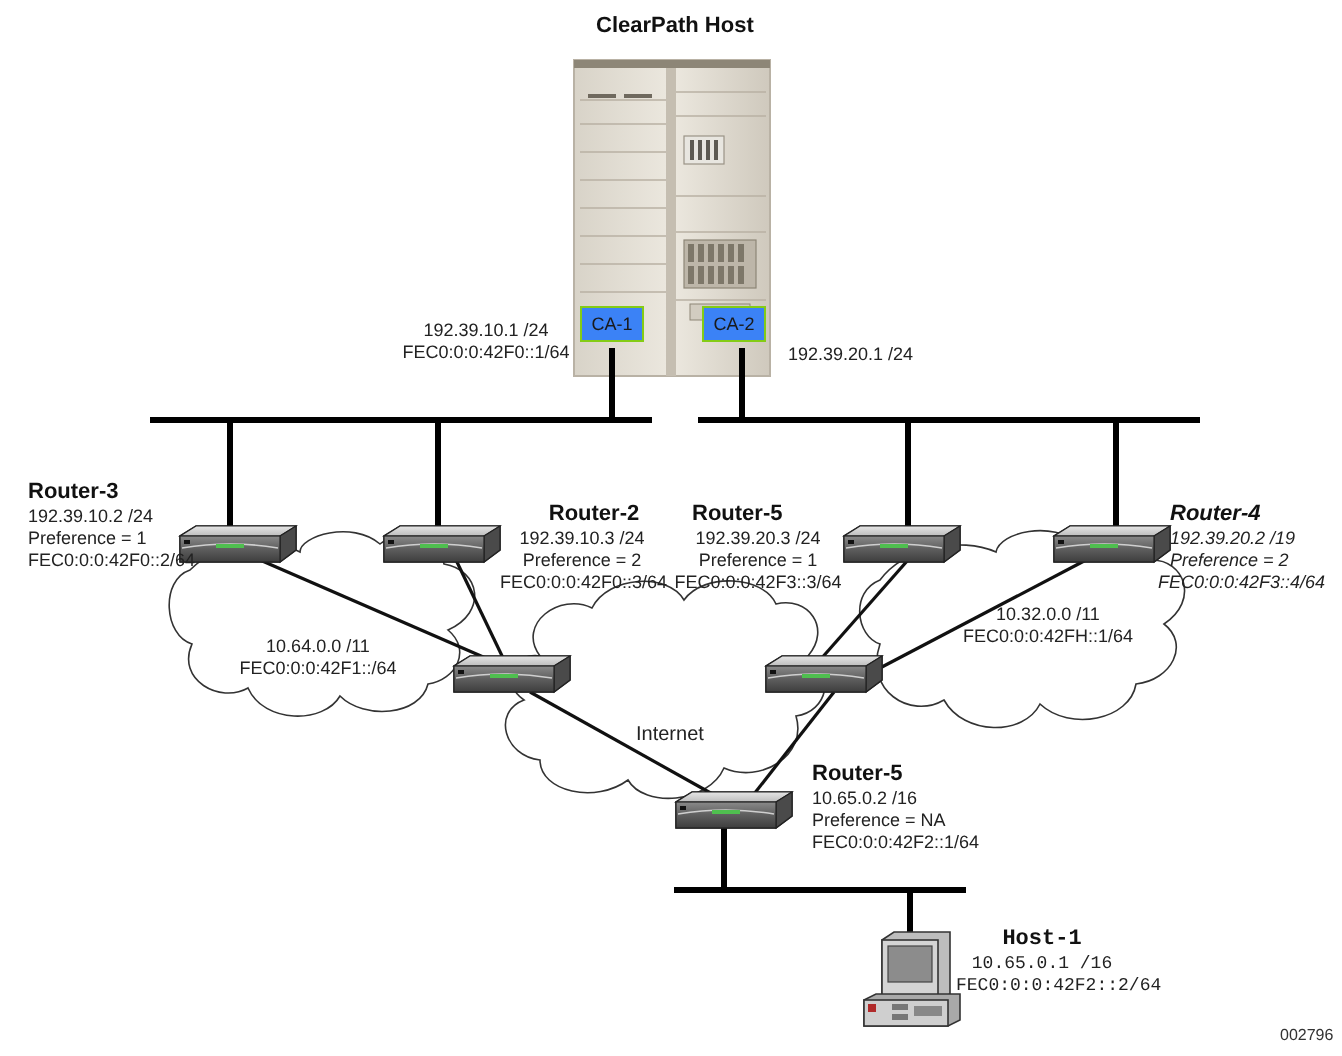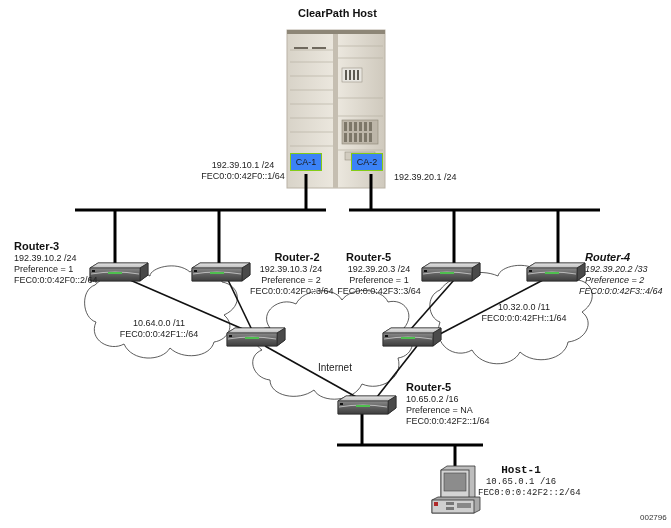--- a/index.html
+++ b/index.html
@@ -163,21 +163,21 @@
 
 <div class="lbl c" style="left:336px; top:251px; width:86px;">
   <div class="title" style="text-align:left; padding-left:10px;">Router-5</div>
   <div>192.39.20.3 /24</div>
   <div>Preference = 1</div>
   <div>FEC0:0:0:42F3::3/64</div>
 </div>
 
 <div class="lbl" style="left:585px; top:251px;font-style:italic;">
   <div class="title">Router-4</div>
-  <div>192.39.20.2 /33</div>
+  <div>192.39.20.2 /19</div>
   <div>Preference = 2</div>
   <div style="margin-left:-6px;">FEC0:0:0:42F3::4/64</div>
 </div>
 
 <div class="lbl" style="left:406px; top:381px;">
   <div class="title">Router-5</div>
   <div>10.65.0.2 /16</div>
   <div>Preference = NA</div>
   <div>FEC0:0:0:42F2::1/64</div>
 </div>

